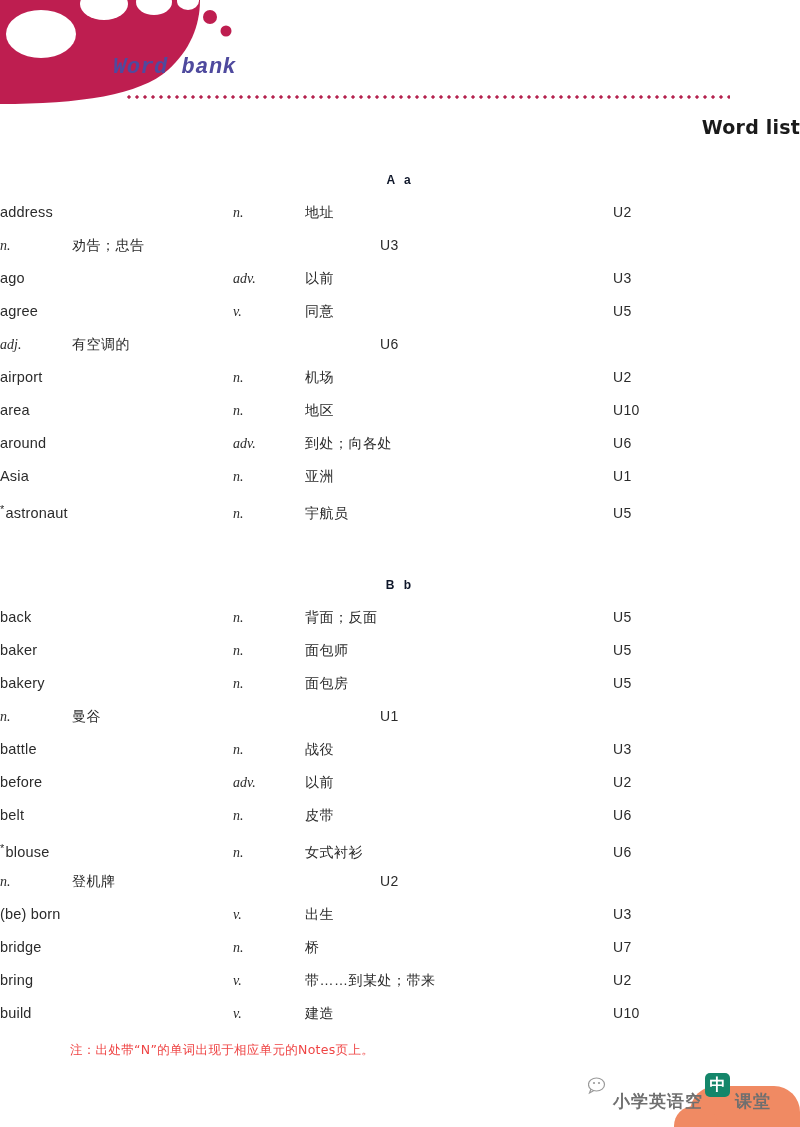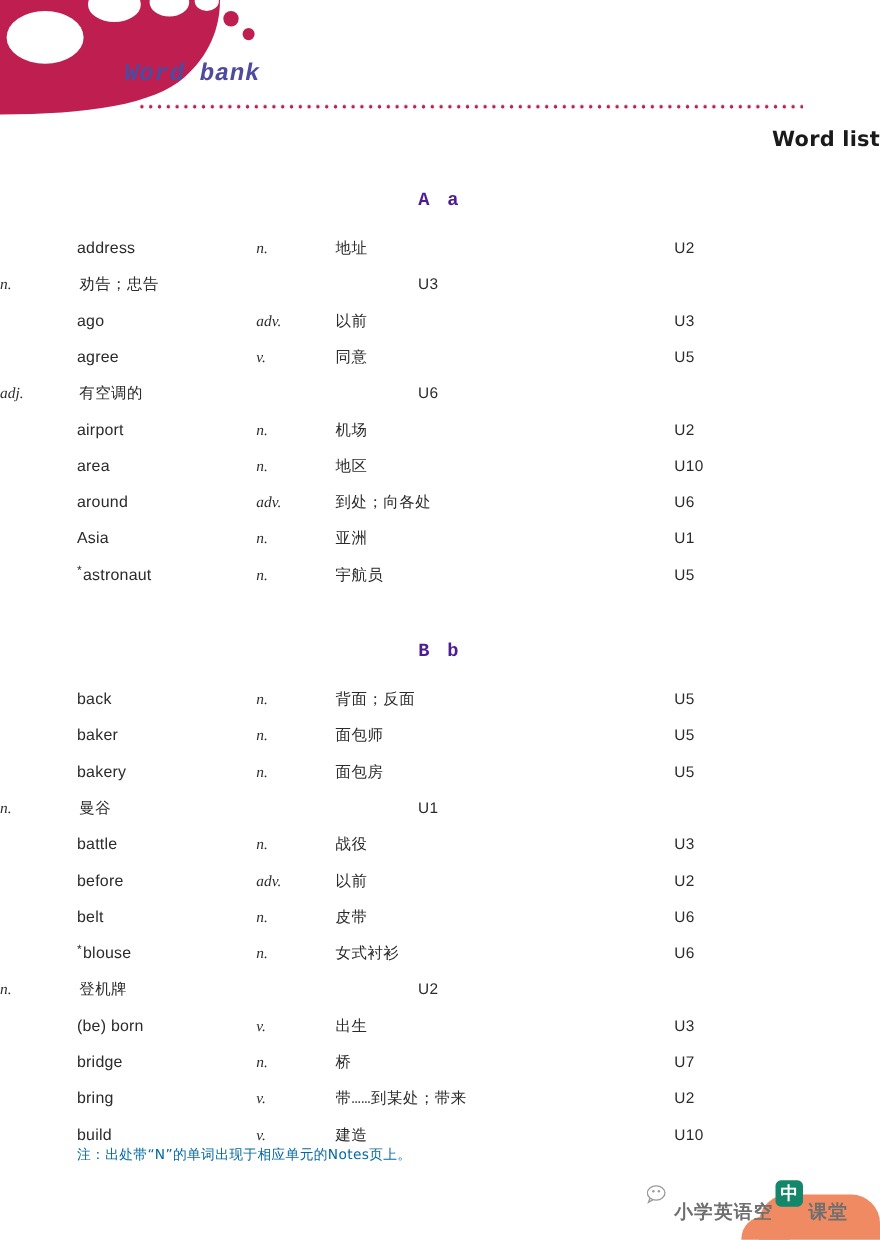--- a/index.html
+++ b/index.html
@@ -67,80 +67,78 @@
 
   
   .list-area {
     position: absolute;
     left: 0;
     top: 160px;
     width: 800px;
   }
   .letter-heading {
     text-align: center;
-    font-family: Liberation Mono, monospace;
-    font-size: 17px;
-    font-weight: bold;
-    color: #4c1d95;
+    font-family: Liberation Sans, sans-serif;
+    font-size: 12px;
+    font-weight: bold;
+    color: #0f172a;
     letter-spacing: 3px;
     padding: 13px 0 9px 0;
   }
   .letter-heading.second {
     padding-top: 52px;
   }
   .word-row {
     display: flex;
     align-items: baseline;
     height: 33px;
     line-height: 33px;
     font-size: 14.5px;
     color: #2b2b2b;
   }
   .col-word {
     width: 233px;
-    padding-left: 70px;
     box-sizing: border-box;
     white-space: nowrap;
     letter-spacing: 0.2px;
   }
   .col-pos {
     width: 72px;
     font-style: italic;
     font-family: "Liberation Serif", "DejaVu Serif", serif;
     font-size: 14px;
     white-space: nowrap;
   }
   .col-cn {
     width: 308px;
     white-space: nowrap;
-    font-family: Liberation Mono, monospace;
+    font-family: Liberation Sans, sans-serif;
     font-size: 14px;
     letter-spacing: 0.5px;
-    margin-top: 10px;
   }
   .col-unit {
     width: 110px;
     white-space: nowrap;
     font-size: 14px;
     letter-spacing: 0.3px;
   }
   .star {
     font-size: 11px;
     vertical-align: 5px;
     margin-right: 1px;
   }
 
   
   .footer-note {
     position: absolute;
     left: 70px;
     top: 1042px;
     font-family: "DejaVu Sans", sans-serif;
     font-size: 12.5px;
-    color: #0369a1;
+    color: #ef4444;
     letter-spacing: 0.3px;
     white-space: nowrap;
   }
 
   
   .watermark {
     position: absolute;
     left: 585px;
     top: 1068px;
     width: 215px;

